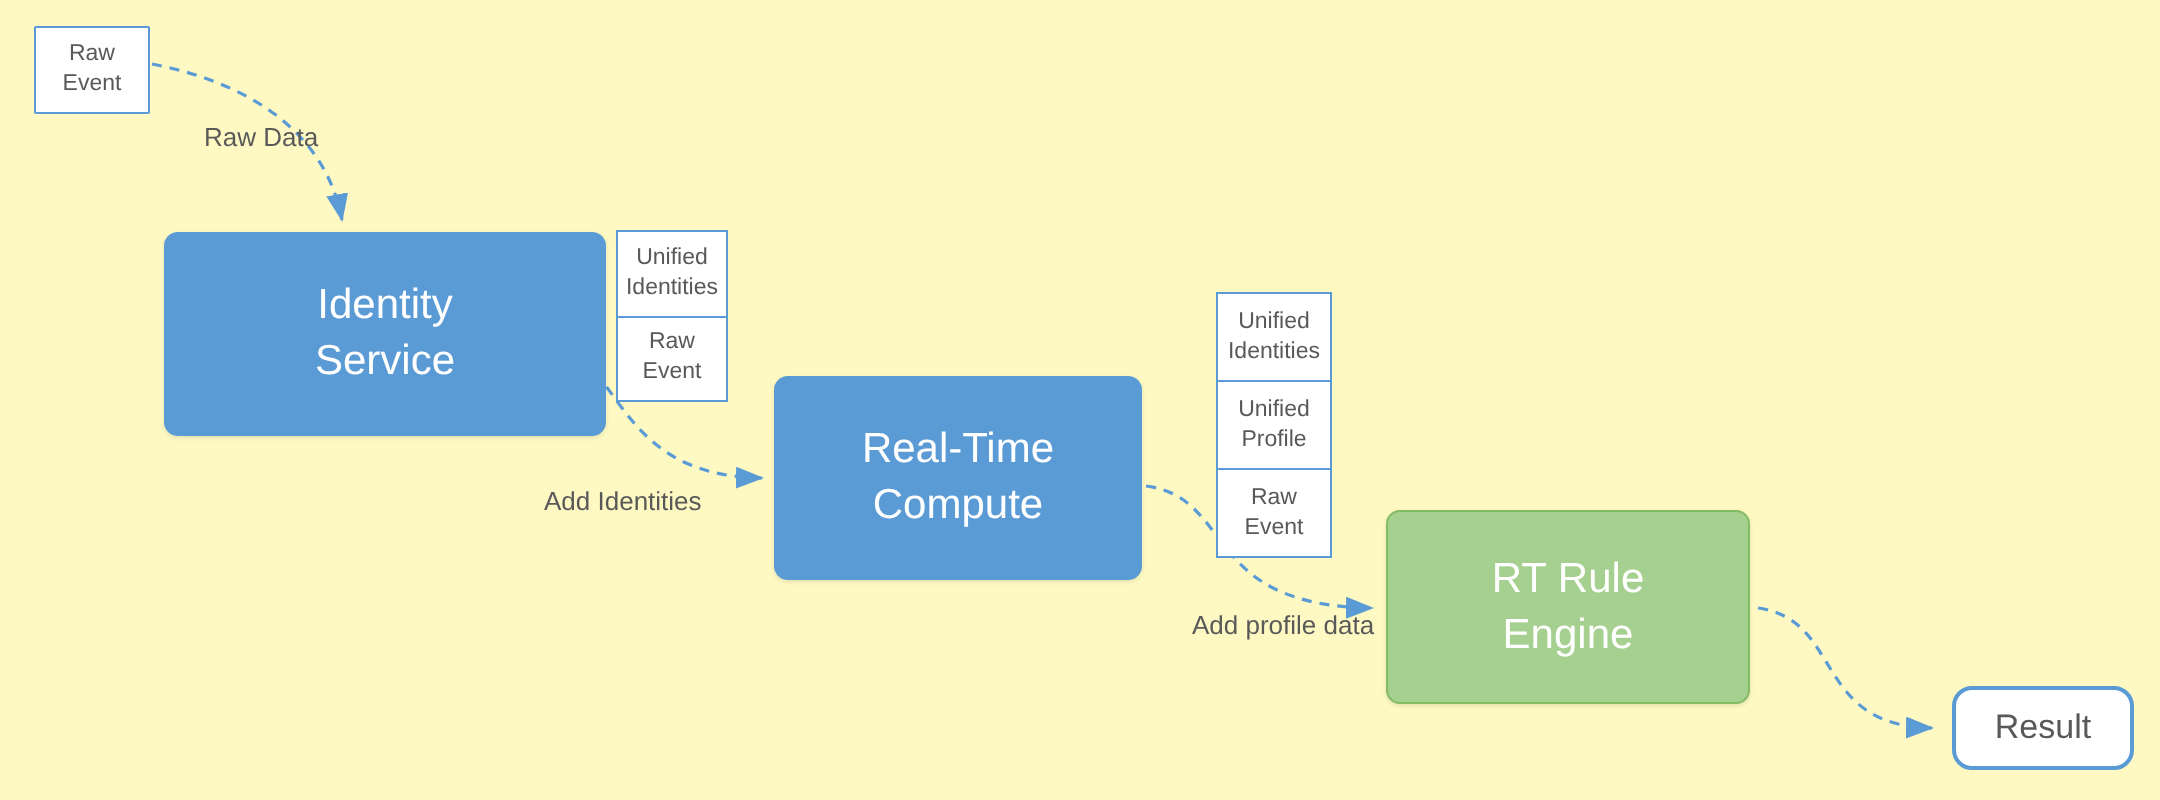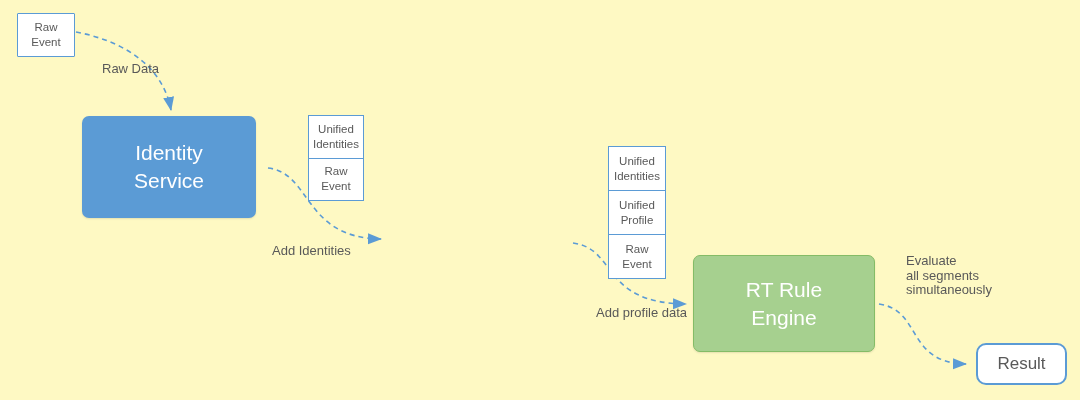--- a/index.html
+++ b/index.html
@@ -84,21 +84,21 @@
     position: absolute;
     color: #595959;
     font-size: 13px;
     line-height: 1.12;
     white-space: pre-line;
     z-index: 3;
   }
 
   
   #raw-event          { left: 17px;  top: 13px;  width: 58px;  height: 44px; }
-  #identity-service   { left: 82px;  top: 116px; width: 174px; height: 102px; }
+  #identity-service   { left: 82px;  top: 116px; width: 221px; height: 102px; }
   #stack-1            { left: 308px; top: 79px;  width: 56px;  height: 86px; }
   #realtime-compute   { left: 387px; top: 188px; width: 184px; height: 102px; }
   #stack-2            { left: 608px; top: 110px; width: 58px;  height: 133px; }
   #rt-rule-engine     { left: 693px; top: 255px; width: 182px; height: 97px; }
   #result             { left: 976px; top: 343px; width: 91px;  height: 42px; }
 
   #label-raw-data         { left: 102px;  top: 62px; }
   #label-add-identities   { left: 272px; top: 244px; }
   #label-add-profile-data { left: 596px; top: 306px; }
   #label-evaluate         { left: 906px; top: 254px; }
@@ -130,20 +130,24 @@
 Service</span>
   </div>
 
   <div id="stack-1" class="stack">
     <div class="cell">Unified
 Identities</div>
     <div class="cell">Raw
 Event</div>
   </div>
 
+  <div id="realtime-compute" class="node big">
+    <span>Real-Time
+Compute</span>
+  </div>
 
   <div id="stack-2" class="stack">
     <div class="cell">Unified
 Identities</div>
     <div class="cell">Unified
 Profile</div>
     <div class="cell">Raw
 Event</div>
   </div>
 
@@ -155,17 +159,14 @@
   <div id="result" class="node result">
     <span>Result</span>
   </div>
 
   <div id="label-raw-data" class="edge-label">Raw Data</div>
 
   <div id="label-add-identities" class="edge-label">Add Identities</div>
 
   <div id="label-add-profile-data" class="edge-label">Add profile data</div>
 
-  <div id="label-evaluate" class="edge-label">Evaluate
-all segments
-simultaneously</div>
 
 </div>
 
 </body></html>

